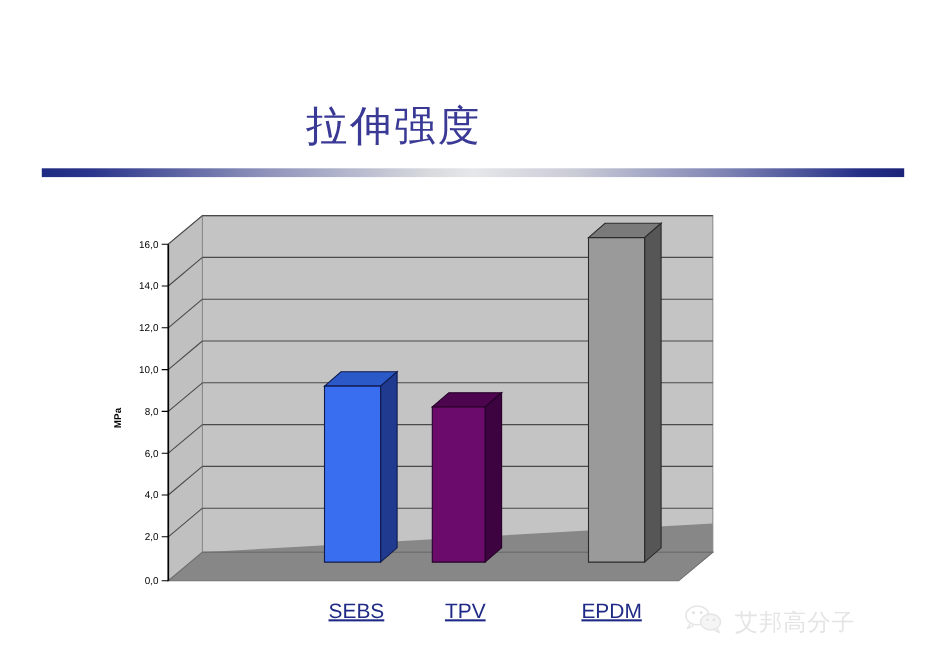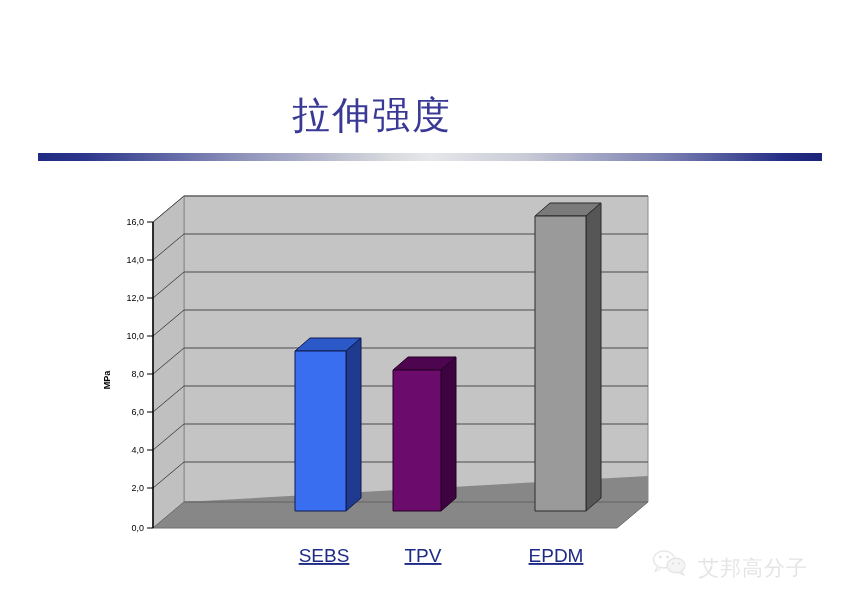--- a/index.html
+++ b/index.html
@@ -21,21 +21,20 @@
     left: 0;
     top: 92px;
     width: 716px;
     text-align: center;
     font-size: 38px;
     line-height: 46px;
     letter-spacing: 2px;
     color: #3a3a96;
     font-family: Liberation Sans, sans-serif;
     white-space: nowrap;
-    padding-left: 14px;
   }
 
   
   #title-rule {
     position: absolute;
     left: 38px;
     top: 153px;
     width: 784px;
     height: 8px;
     background: linear-gradient(to right,
@@ -74,24 +73,24 @@
   .cat-label {
     font-family: "Liberation Sans", sans-serif;
     font-size: 19px;
     fill: #1f2a86;
     text-decoration: underline;
   }
 
   
   #watermark {
     position: absolute;
-    left: 650px;
+    left: 620px;
     top: 548px;
     display: flex;
-    align-items: flex-end;
+    align-items: center;
     gap: 8px;
     opacity: 0.9;
   }
   #watermark .wm-text {
     font-family: "DejaVu Sans", "Liberation Sans", sans-serif;
     font-size: 21px;
     color: #e2e2e2;
     letter-spacing: 1px;
     white-space: nowrap;
   }

